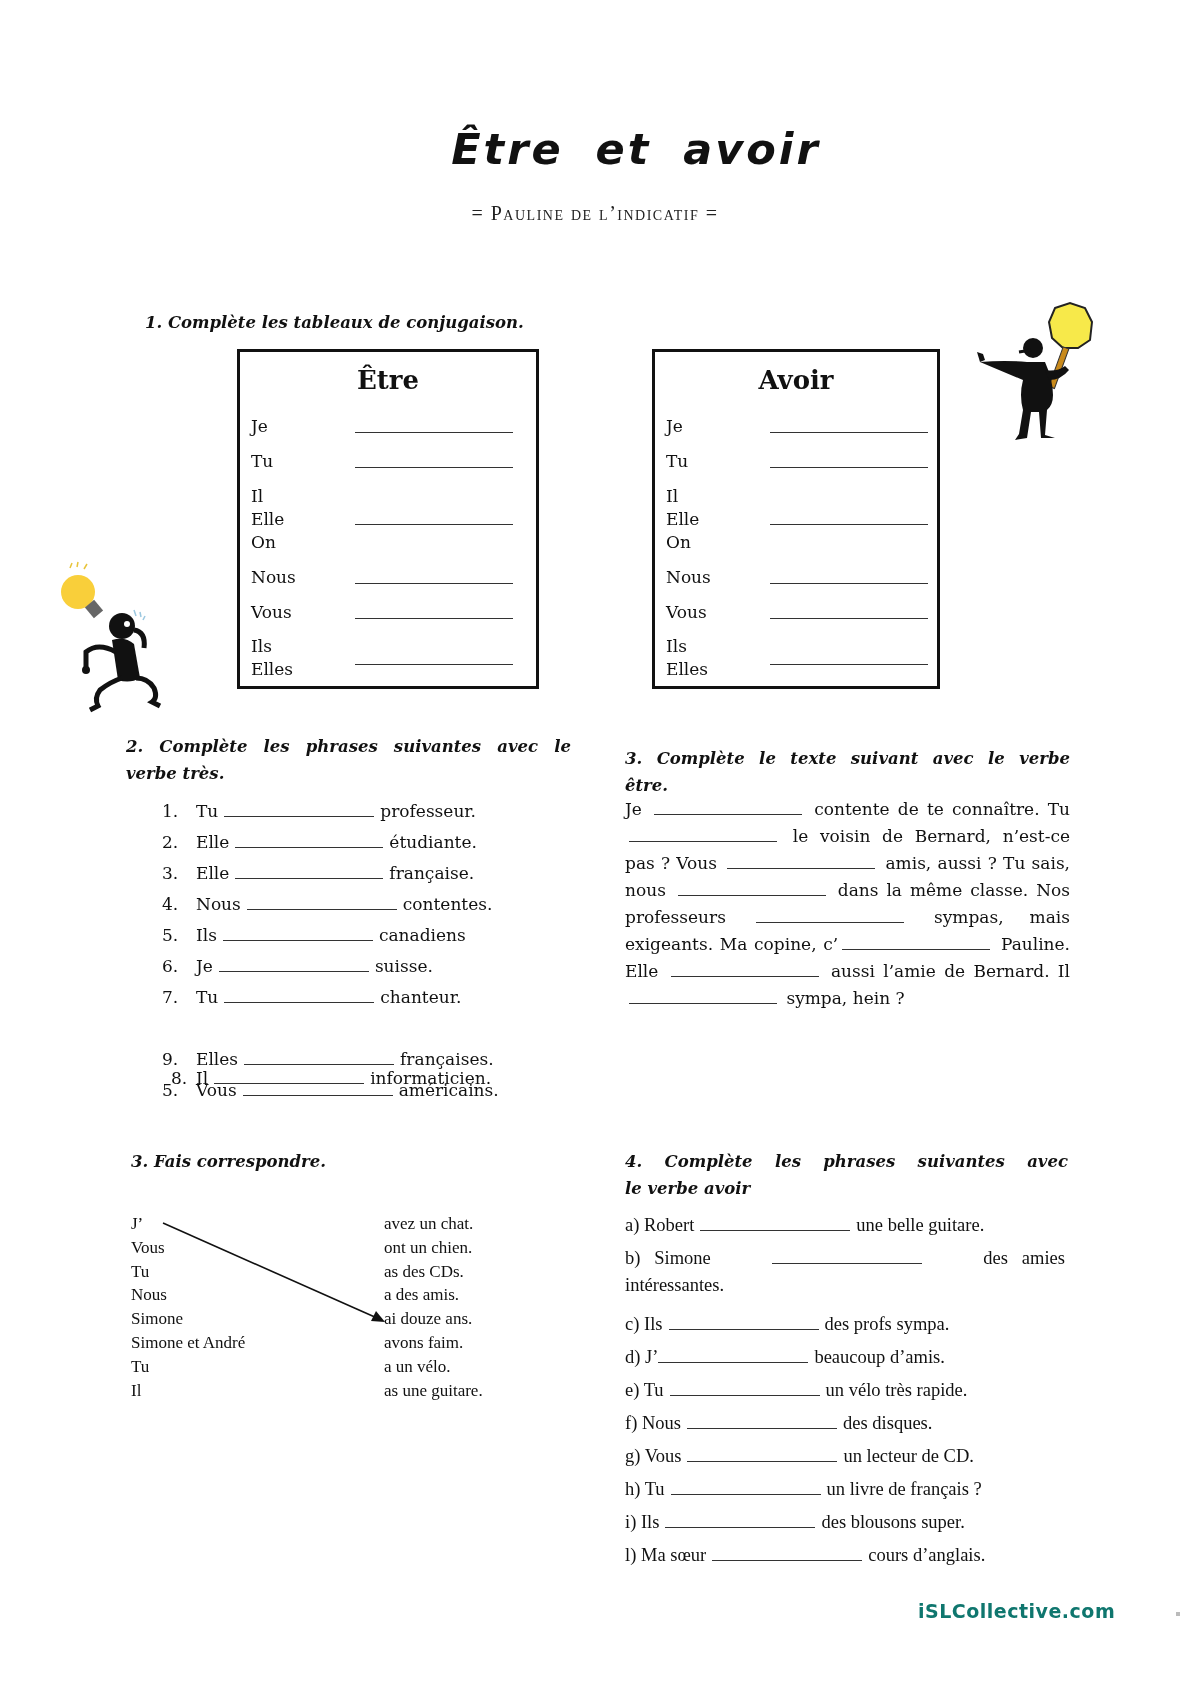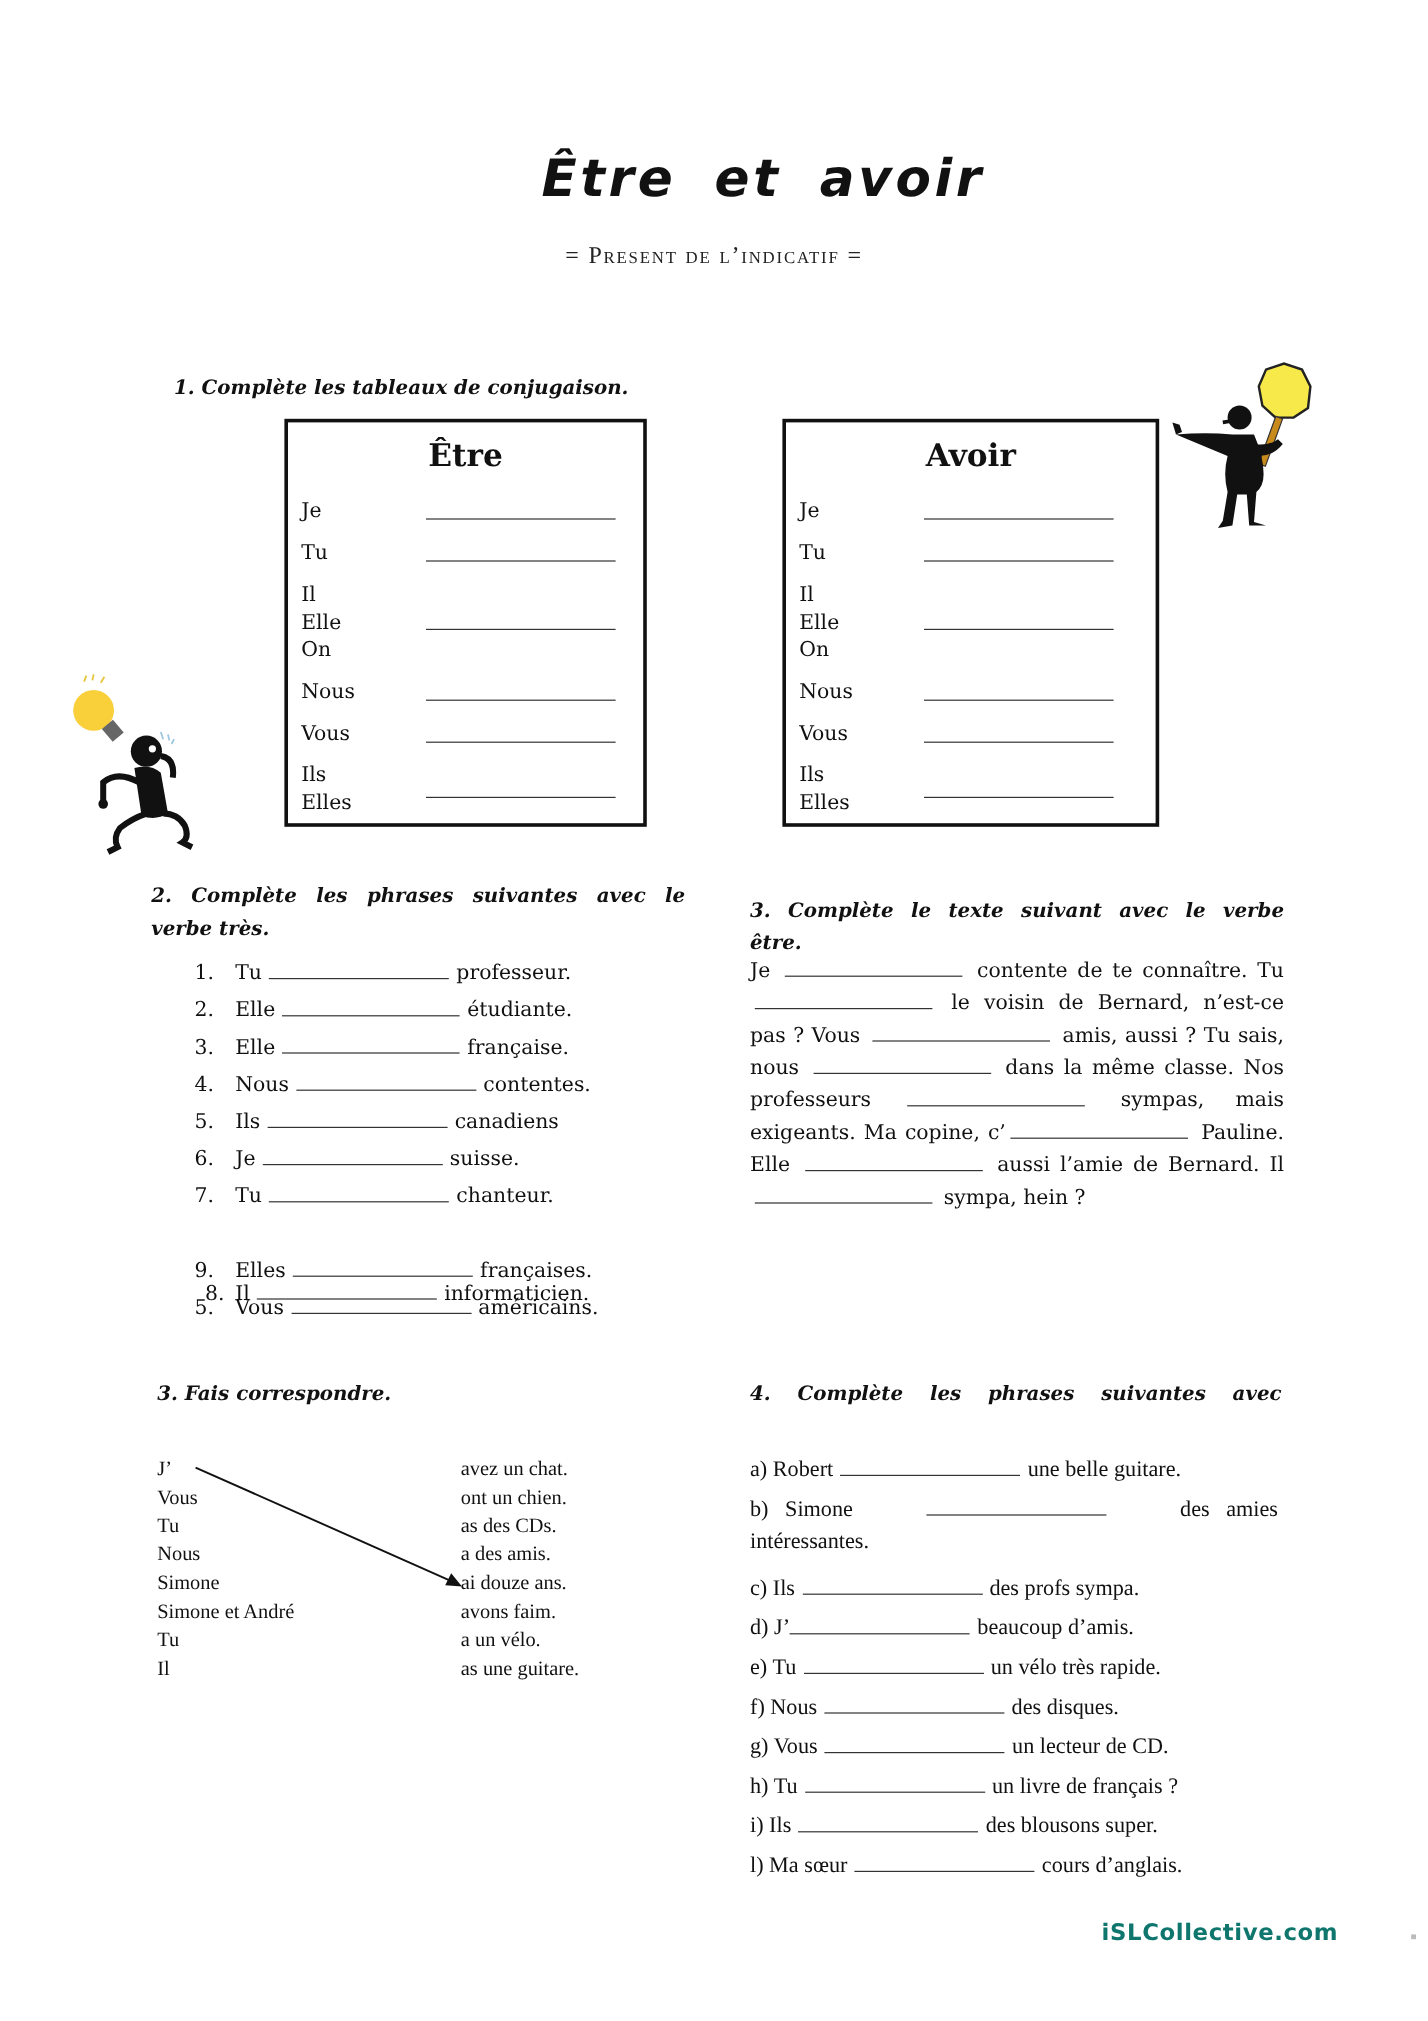--- a/index.html
+++ b/index.html
@@ -21,21 +21,21 @@
   .match-col { position:absolute; line-height:23.8px; font-size:17px; font-family:"Liberation Serif", serif; }
   .s4-row { position:absolute; left:625px; width:440px; font-family:"Liberation Serif", serif; font-size:18.5px; line-height:27px; white-space:nowrap; }
   .s4-row.wrap { white-space:normal; text-align:justify; text-align-last:left; }
   .s4-row .blank { width:150px; }
   .watermark { left:918px; top:1600px; font-family:"DejaVu Sans", sans-serif; font-weight:bold; font-size:19px; color:#0f766e; letter-spacing:0.5px; }
 </style>
 </head>
 <body>
 
 <div class="abs title">Être et avoir</div>
-<div class="abs subtitle">= Present de l’indicatif =</div>
+<div class="abs subtitle">= Pauline de l’indicatif =</div>
 
 <div class="abs heading" style="left:145px; top:309px;">1. Complète les tableaux de conjugaison.</div>
 
 <div class="abs box" style="left:237px; top:349px; width:302px; height:340px;">
   <div class="box-title">Être</div>
   <div class="pron" style="top:63px;">Je</div>
   <div class="bl" style="left:115px; width:158px; top:80px;"></div>
   <div class="pron" style="top:98px;">Tu</div>
   <div class="bl" style="left:115px; width:158px; top:115px;"></div>
   <div class="pron" style="top:133px;">Il</div>
@@ -44,21 +44,21 @@
   <div class="bl" style="left:115px; width:158px; top:172px;"></div>
   <div class="pron" style="top:214px;">Nous</div>
   <div class="bl" style="left:115px; width:158px; top:231px;"></div>
   <div class="pron" style="top:249px;">Vous</div>
   <div class="bl" style="left:115px; width:158px; top:266px;"></div>
   <div class="pron" style="top:283px;">Ils</div>
   <div class="pron" style="top:306px;">Elles</div>
   <div class="bl" style="left:115px; width:158px; top:312px;"></div>
 </div>
 
-<div class="abs box" style="left:652px; top:349px; width:314px; height:340px;">
+<div class="abs box" style="left:652px; top:349px; width:288px; height:340px;">
   <div class="box-title">Avoir</div>
   <div class="pron" style="top:63px;">Je</div>
   <div class="bl" style="left:115px; width:158px; top:80px;"></div>
   <div class="pron" style="top:98px;">Tu</div>
   <div class="bl" style="left:115px; width:158px; top:115px;"></div>
   <div class="pron" style="top:133px;">Il</div>
   <div class="pron" style="top:156px;">Elle</div>
   <div class="pron" style="top:179px;">On</div>
   <div class="bl" style="left:115px; width:158px; top:172px;"></div>
   <div class="pron" style="top:214px;">Nous</div>
@@ -152,20 +152,21 @@
   <div>as une guitare.</div>
 </div>
 
 <svg class="abs" style="left:155px; top:1215px;" width="240" height="112" viewBox="0 0 240 112">
   <path d="M8,8 L222,103" stroke="#111" stroke-width="1.6" fill="none"></path>
   <polygon points="230,107 216,106 221,96" fill="#111"></polygon>
 </svg>
 
 <div class="abs heading" style="left:625px; top:1148px; width:443px;">
   <div style="text-align:justify; text-align-last:justify;">4. Complète les phrases suivantes avec</div>
+  <div>le verbe avoir</div>
 </div>
 
 <div>
   <div class="s4-row" style="top:1212px;"><span>a) Robert</span><span class="blank"></span><span>une belle guitare.</span></div>
   <div class="s4-row wrap" style="top:1245px;"><span>b) Simone</span>&nbsp;&nbsp;&nbsp;&nbsp;<span class="blank"></span>&nbsp;&nbsp;&nbsp;&nbsp;<span>des amies intéressantes.</span></div>
   <div class="s4-row" style="top:1311px;"><span>c) Ils</span><span class="blank"></span><span>des profs sympa.</span></div>
   <div class="s4-row" style="top:1344px;"><span>d) J’</span><span class="blank" style="margin-left:0;"></span><span>beaucoup d’amis.</span></div>
   <div class="s4-row" style="top:1377px;"><span>e) Tu</span><span class="blank"></span><span>un vélo très rapide.</span></div>
   <div class="s4-row" style="top:1410px;"><span>f) Nous</span><span class="blank"></span><span>des disques.</span></div>
   <div class="s4-row" style="top:1443px;"><span>g) Vous</span><span class="blank"></span><span>un lecteur de CD.</span></div>

